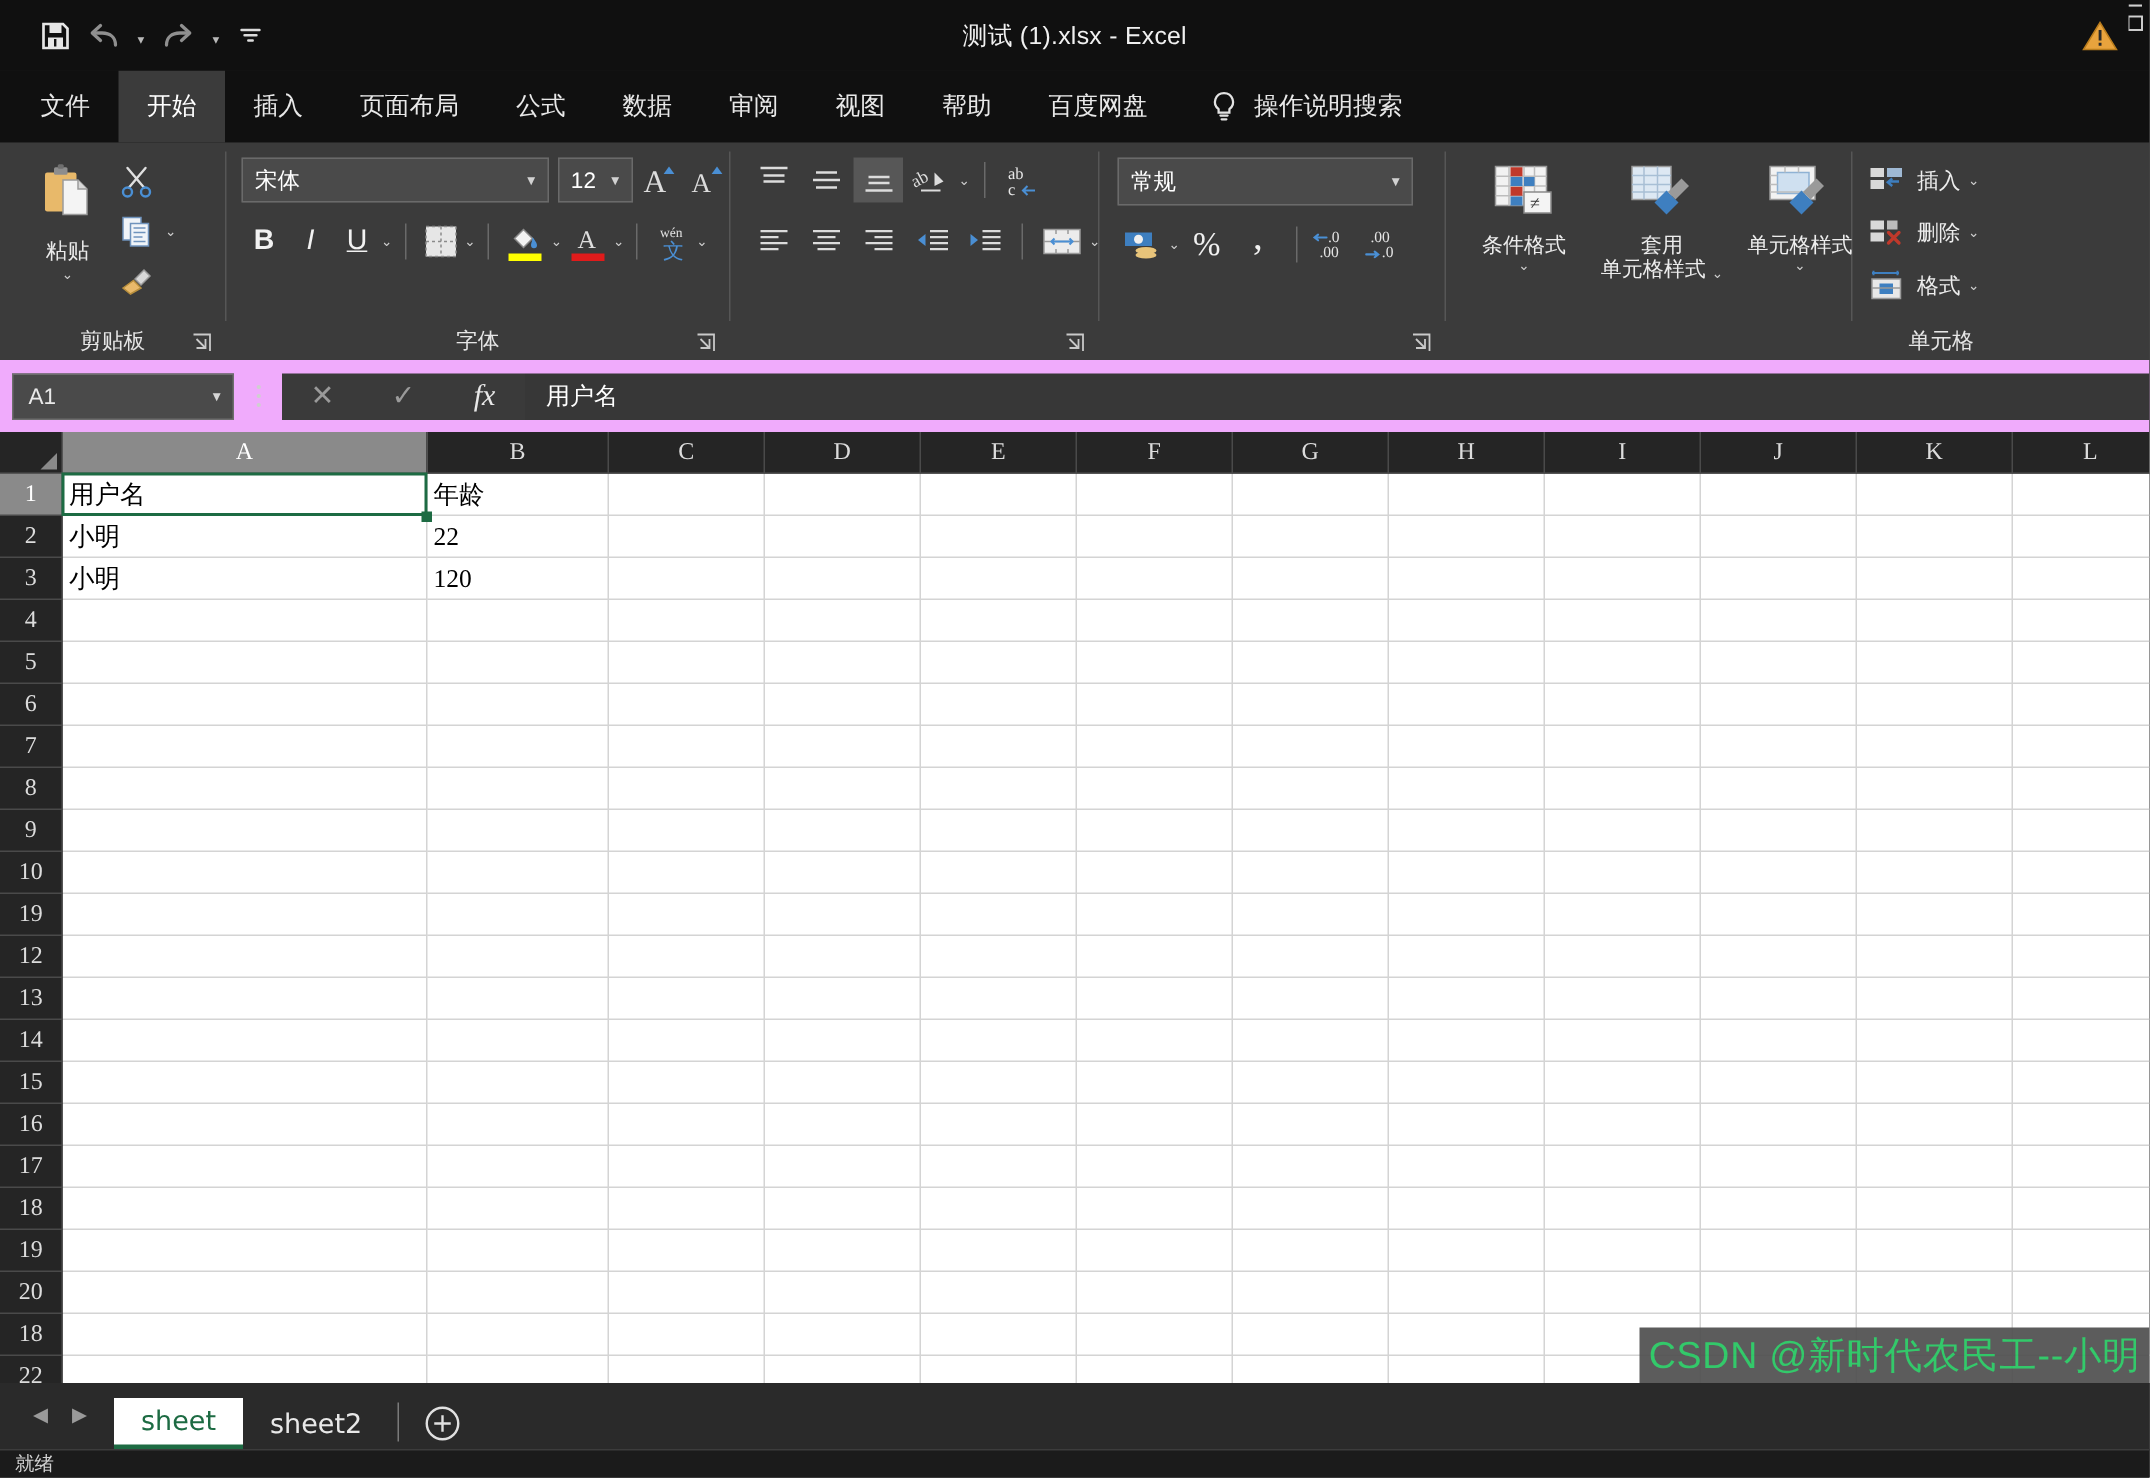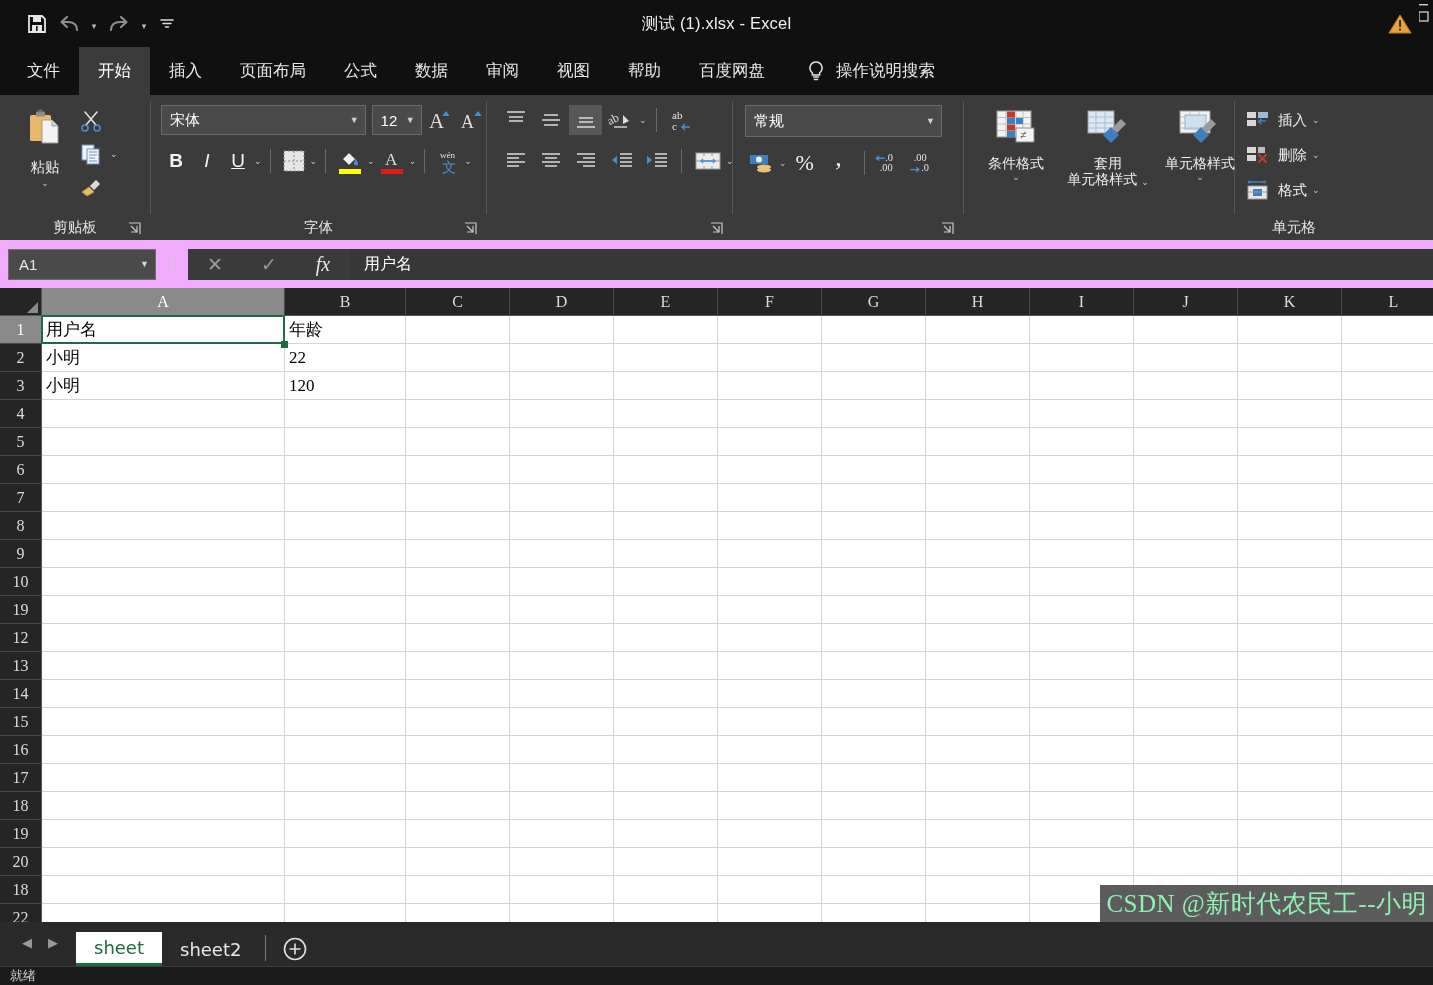--- a/index.html
+++ b/index.html
@@ -178,23 +178,23 @@
     display: flex; align-items: center; padding-left: 4px;
     color: #000; font-size: 17px; font-family: "Liberation Serif", serif; white-space: nowrap;
   }
   .selbox {
     position: absolute; border: 2px solid #1d6b43; pointer-events: none;
   }
   .selhandle {
     position: absolute; width: 7px; height: 7px; background: #1d6b43;
   }
   .watermark {
-    position: absolute; right: 0; bottom: 0; color: #86efac; font-size: 25px;
+    position: absolute; right: 0; bottom: 0; color: #22c55e; font-size: 25px;
     background: #4f4f4f; padding: 2px 6px; opacity: .92; letter-spacing: .5px;
-    font-family: Liberation Serif, serif;
+    font-family: Liberation Sans, sans-serif;
   }
 
   
   .sheetbar { height: 44px; background: #2a2a2a; display: flex; align-items: flex-end; padding-left: 10px; }
   .navarrows { display: flex; align-items: center; height: 44px; gap: 16px; padding: 0 18px 4px 12px; }
   .navar { color: #9a9a9a; font-size: 13px; }
   .stab {
     height: 34px; display: flex; align-items: center; padding: 0 18px;
     color: #e8e8e8; font-size: 18px; font-family: "DejaVu Sans", sans-serif;
   }

